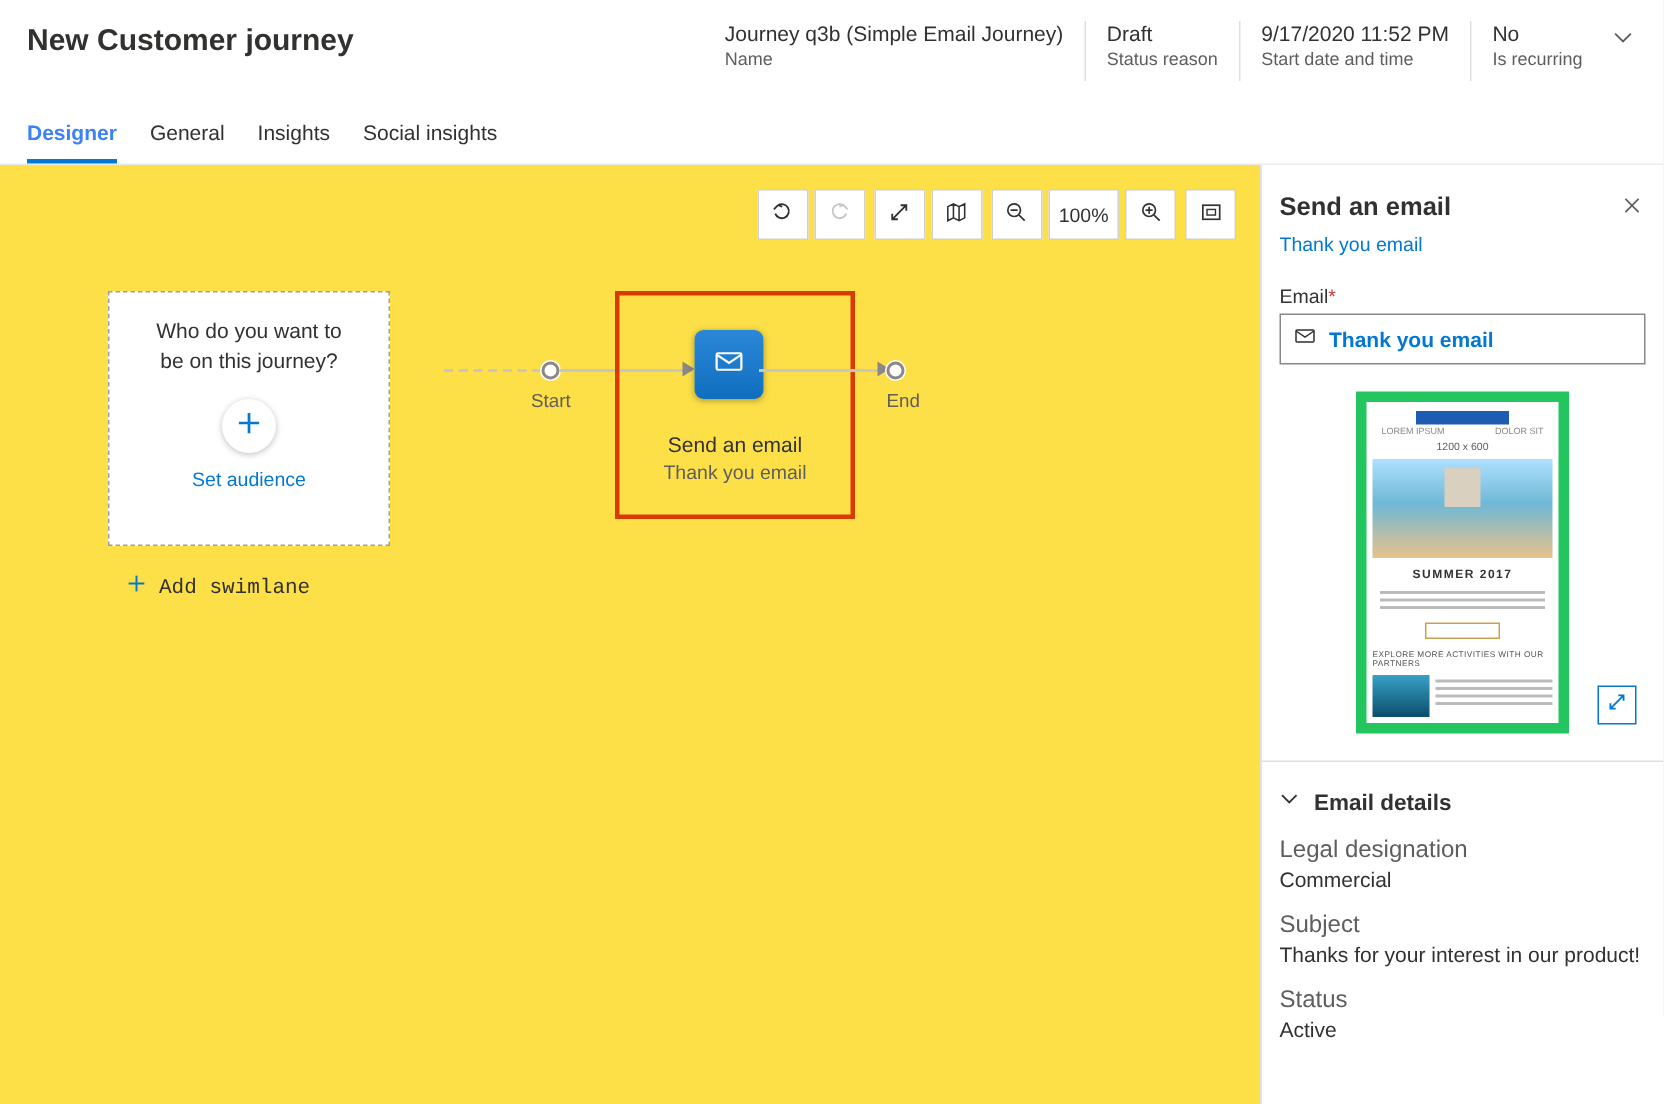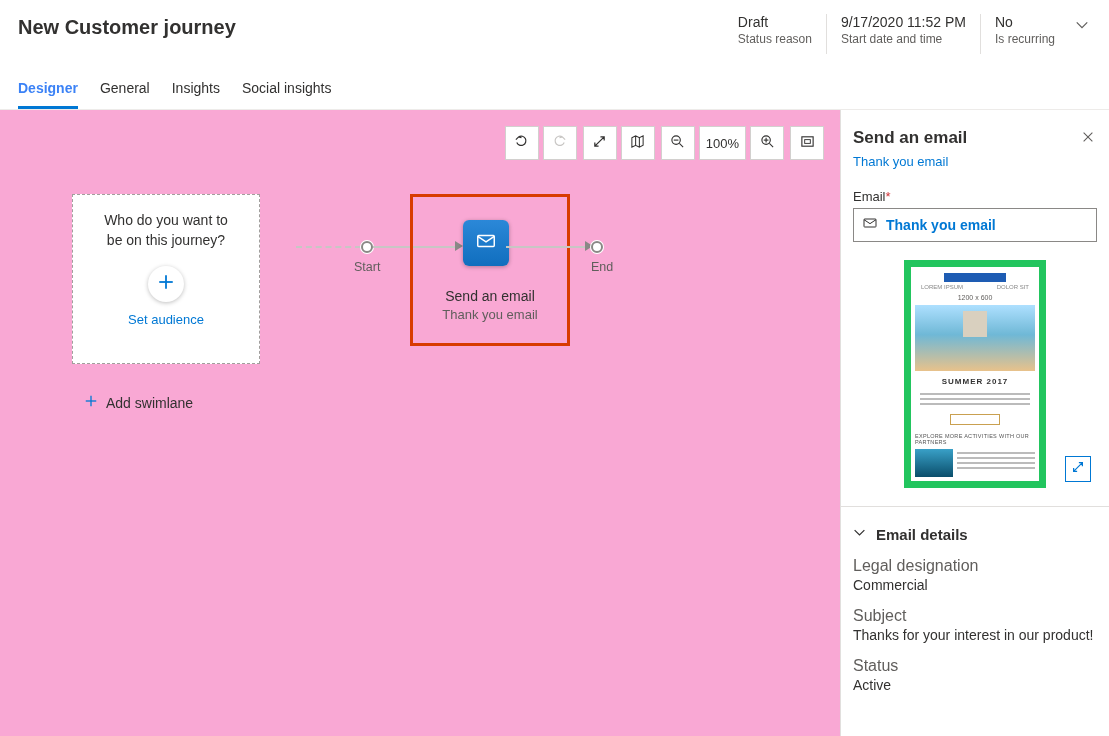--- a/index.html
+++ b/index.html
@@ -20,21 +20,21 @@
 
   
   .tabs { display:flex; gap:22px; padding:26px 18px 0 18px; border-bottom:1px solid #edebe9; }
   .tab { font-size:14px; padding:0 0 10px 0; margin:0; cursor:pointer; color:#323130; border-bottom:3px solid transparent; }
   .tab.active { color:#3b82f6; font-weight:700; border-bottom-color:#0078d4;text-align:center; }
 
   
   .main { display:flex; height:calc(736px - 110px); }
 
   
-  .canvas-wrap { flex:1; background:#f9a8d4; position:relative; border-right:1px solid #e1dfdd; overflow:hidden; }
+  .canvas-wrap { flex:1; background:#fde047; position:relative; border-right:1px solid #e1dfdd; overflow:hidden; }
   .toolbar { position:absolute; top:16px; right:16px; display:flex; gap:6px; }
   .tb-group { display:flex; gap:4px; background:transparent; }
   .tb-btn { background:#fff; border:1px solid #d2d0ce; min-width:34px; height:34px; display:flex; align-items:center; justify-content:center; font-size:13px; cursor:pointer; color:#323130; padding:0 6px; }
   .tb-btn.text { font-size:13px; }
   .tb-btn svg { width:15px; height:15px; }
   .tb-btn.dis { color:#a19f9d; }
 
   .canvas { position:absolute; left:0; top:0; right:0; bottom:0; }
   .audience-box { position:absolute; left:72px; top:84px; width:188px; height:170px; border:1px dashed #a19f9d; background:#fff; text-align:center; padding:16px 12px 10px 12px; cursor:pointer; }
   .audience-box .q { font-size:14px; color:#323130; margin:0 10px; line-height:1.4; }
@@ -57,21 +57,21 @@
   .arrowhead { position:absolute; width:0; height:0; border-top:5px solid transparent; border-bottom:5px solid transparent; border-left:8px solid #8a8886; }
   .arrowhead.a2 { left:455px; top:131px; }
   .arrowhead.a3 { left:585px; top:131px; }
 
   .email-tile-wrap { position:absolute; left:410px; top:84px; width:160px; height:152px; border:3px solid #d83b01;  padding:0; pointer-events:none; }
   .email-tile { position:absolute; left:463px; top:110px; width:46px; height:46px; background:linear-gradient(#2b88d8,#106ebe); border-radius:6px; display:flex; align-items:center; justify-content:center; box-shadow:0 1px 4px rgba(0,0,0,0.3); cursor:pointer; }
   .email-tile svg { width:22px; height:22px; stroke:#fff; fill:none; }
   .tile-title { position:absolute; left:410px; top:178px; width:160px; text-align:center; font-size:14px; color:#323130; }
   .tile-sub { position:absolute; left:410px; top:197px; width:160px; text-align:center; font-size:13px; color:#605e5c; }
 
-  .add-swim { position:absolute; left:84px; top:284px; display:flex; align-items:center; gap:8px; font-size:14px; color:#323130; cursor:pointer; }
+  .add-swim { position:absolute; left:84px; top:272px; display:flex; align-items:center; gap:8px; font-size:14px; color:#323130; cursor:pointer;font-family:Liberation Mono, monospace; }
   .add-swim svg { width:14px; height:14px; stroke:#0078d4; }
 
   
   .side { width:268px; padding:18px 12px 0 12px; overflow:hidden; position:relative; }
   .side-head { display:flex; align-items:flex-start; }
   .side-title { font-size:17px; font-weight:600; flex:1; }
   .side-close { cursor:pointer; padding:2px; }
   .side-close svg { width:14px; height:14px; }
   .side-link { color:#0078d4; font-size:13px; margin-top:4px; display:block; cursor:pointer; }
 
@@ -107,20 +107,24 @@
   .det-lbl { font-size:16px; color:#605e5c; margin-top:14px; }
   .det-val { font-size:14px; color:#323130; margin-top:2px; }
 </style>
 </head>
 <body>
 
 <div class="header">
   <div class="page-title">New Customer journey</div>
   <div class="header-spacer"></div>
   <div class="meta-group">
+    <div class="meta">
+      <div class="val">Journey q3b (Simple Email Journey)</div>
+      <div class="lbl">Name</div>
+    </div>
     <div class="meta">
       <div class="val">Draft</div>
       <div class="lbl">Status reason</div>
     </div>
     <div class="meta">
       <div class="val">9/17/2020 11:52 PM</div>
       <div class="lbl">Start date and time</div>
     </div>
     <div class="meta">
       <div class="val">No</div>

